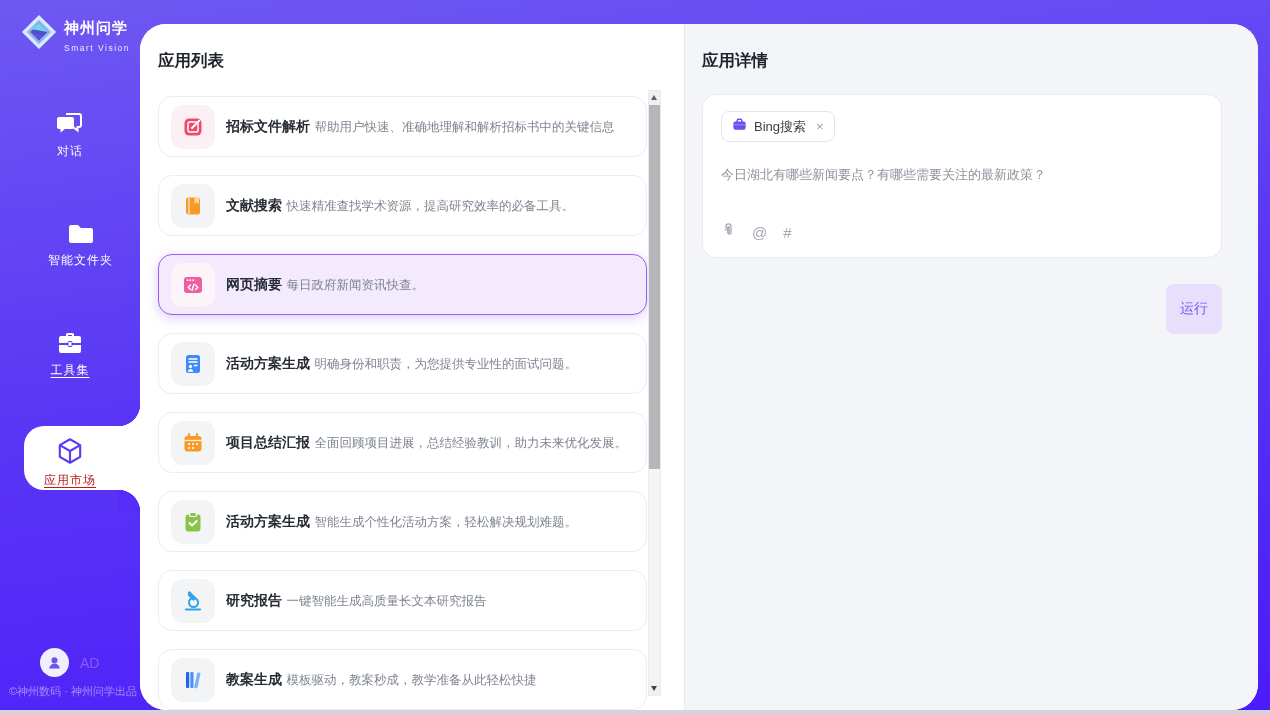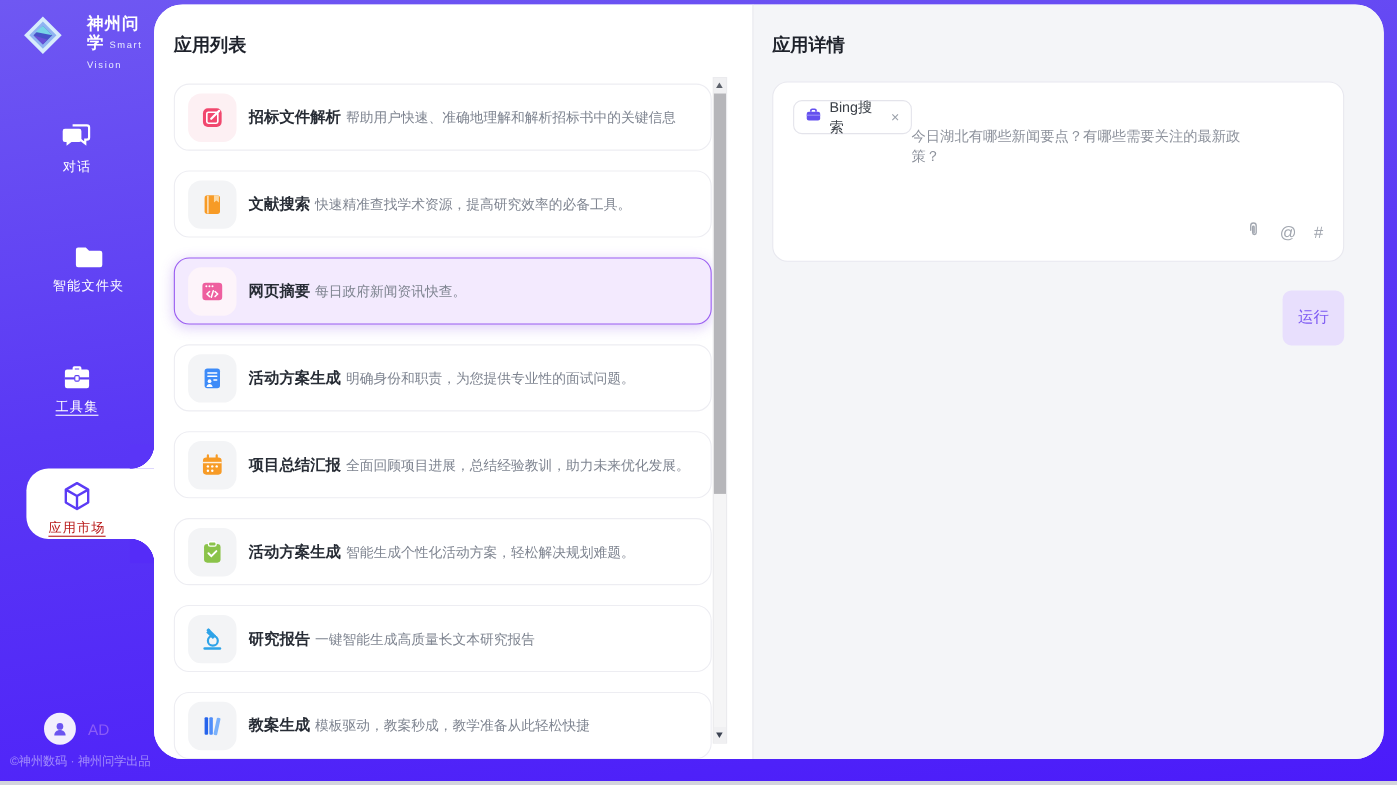--- a/index.html
+++ b/index.html
@@ -6,21 +6,21 @@
   html,body { width:1270px; height:714px; overflow:hidden; }
   body {
     font-family: "Liberation Sans", "DejaVu Sans", sans-serif;
     background: linear-gradient(172deg, #6f58f2 0%, #5a38f5 45%, #4b1bfa 100%);
     position:relative; color:#262b35;
   }
   .bottom-edge { position:absolute; left:0; right:0; bottom:0; height:4px; background:#d3d4dc; }
 
   
   .sidebar { position:absolute; left:0; top:0; width:140px; height:710px; }
-  .logo { position:absolute; left:20px; top:13px; display:flex; align-items:flex-start; gap:21px; }
+  .logo { position:absolute; left:20px; top:13px; display:flex; align-items:flex-end; gap:6px; }
   .logo-name { color:#fff; font-size:15px; font-weight:bold; letter-spacing:1px; line-height:18px; }
   .logo-sub { color:#e8ecff; font-size:8.5px; letter-spacing:1.5px; }
   .nav-item { position:absolute; left:0; width:140px; text-align:center; cursor:pointer; }
   .nav-item svg { display:block; margin:0 auto; }
   .nav-label { display:block; margin-top:6px; color:#fff; font-size:12px; letter-spacing:1px; }
   .nav-label.u { text-decoration:underline; text-underline-offset:3px; }
   .nav-0 { top:111px; } .nav-1 { top:222px;padding-left:21px; } .nav-2 { top:330px; } .nav-3 { top:436px; } .nav-4 { top:542px; }
   .nav-3 .nav-label { color:#b91c1c; }
 
   .bump { position:absolute; left:24px; top:426px; width:116px; height:64px;
@@ -29,21 +29,21 @@
           background: radial-gradient(circle at 0 0, #5a35f7 0 22px, #fff 22.5px); }
   .bump::after { content:''; position:absolute; right:0; bottom:-22px; width:22px; height:22px;
           background: radial-gradient(circle at 0 100%, #552cf8 0 22px, #fff 22.5px); }
 
   .user-row { position:absolute; left:40px; top:648px; display:flex; align-items:center; gap:11px; cursor:pointer; }
   .avatar { width:29px; height:29px; border-radius:50%; background:#f2effd; display:flex; align-items:center; justify-content:center; }
   .user-name { color:#8b5cf6; font-size:14px; }
   .copyright { position:absolute; left:9px; top:684px; width:130px; color:rgba(255,255,255,.45); font-size:11px; white-space:nowrap; }
 
   
-  .content { position:absolute; left:140px; top:4px; width:1118px; height:686px;
+  .content { position:absolute; left:140px; top:24px; width:1118px; height:686px;
              border-radius:26px; overflow:hidden; display:flex; background:#fff; }
 
   
   .list-panel { width:544px; position:relative; background:#fff; flex:none; }
   .panel-title { position:absolute; left:18px; top:26px; font-size:16.5px; font-weight:bold; color:#1e222b; }
   .cards { position:absolute; left:18px; top:72px; width:489px; }
   .card { height:61px; margin-bottom:18px; border:1px solid #ededf2; border-radius:14px;
           background:#fff; display:flex; align-items:center; padding:0 12px; cursor:pointer; }
   .card.selected { background:#f3eafe; border:1.5px solid #9a5df1; box-shadow:0 3px 12px rgba(132,76,233,.28);margin-top:15px; }
   .icon-box { width:44px; height:44px; border-radius:12px; background:#f3f4f6; flex:none;
@@ -60,21 +60,21 @@
   .sb-btn.up { top:0; } .sb-btn.down { bottom:0; }
   .sb-btn i { position:absolute; left:2px; width:0; height:0; border-left:3.5px solid transparent; border-right:3.5px solid transparent; }
   .sb-btn.up i { top:4px; border-bottom:5px solid #5c616a; }
   .sb-btn.down i { top:5px; border-top:5px solid #3c4352; }
   .sb-thumb { position:absolute; left:0; top:14px; width:11px; height:364px; background:#b6b6ba; cursor:pointer; }
 
   
   .detail-panel { flex:1; background:#f4f5f8; border-left:1px solid #e9e9ee; position:relative;
                   padding:26px 36px 0 17px; }
   .detail-card { margin-top:22px; height:164px; background:#fff; border:1px solid #e8e8ef;
-                 border-radius:14px; padding:16px 18px 14px; display:flex; flex-direction:row; }
+                 border-radius:14px; padding:16px 18px 14px; display:flex; flex-direction:column; }
   .chip { display:inline-flex; align-items:center; gap:7px; height:31px; padding:0 10px;
           border:1px solid #e4e4eb; border-radius:8px; background:#fff; width:fit-content; cursor:pointer; }
   .chip-label { font-size:13px; color:#3b4048; }
   .chip-close { font-size:13px; color:#9ba1aa; margin-left:3px; cursor:pointer; }
   .query { margin-top:24px; font-size:13px; color:#8d929c; line-height:18px; cursor:text; }
   .attach-row { margin-top:auto; display:flex; align-items:center; gap:16px; color:#a2a7b0; }
   .attach-glyph { font-size:15px; color:#a2a7b0; cursor:pointer; }
   .run-row { margin-top:26px; text-align:right; }
   .run-btn { display:inline-block; background:#e8dffd; color:#7b57f2; font-size:14px;
              padding:16px 14px; border-radius:8px; border:none; cursor:pointer; font-family:inherit; }

